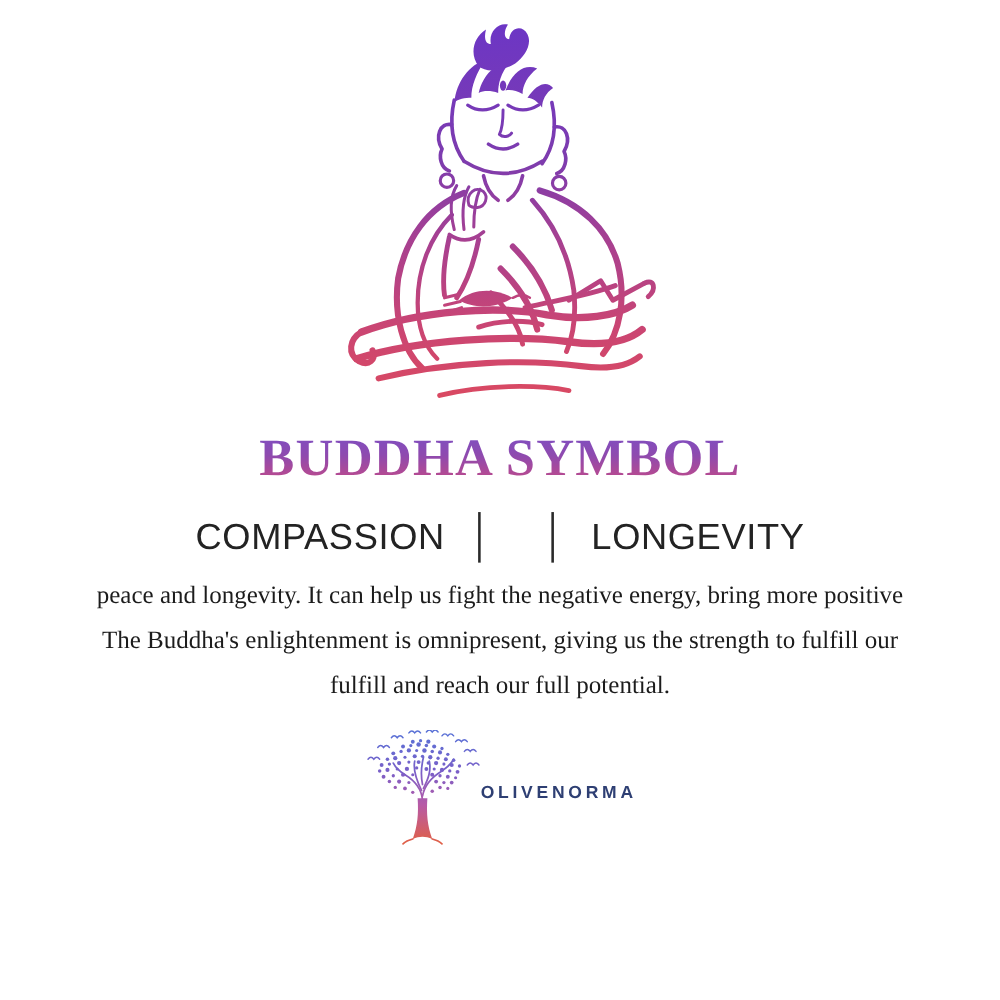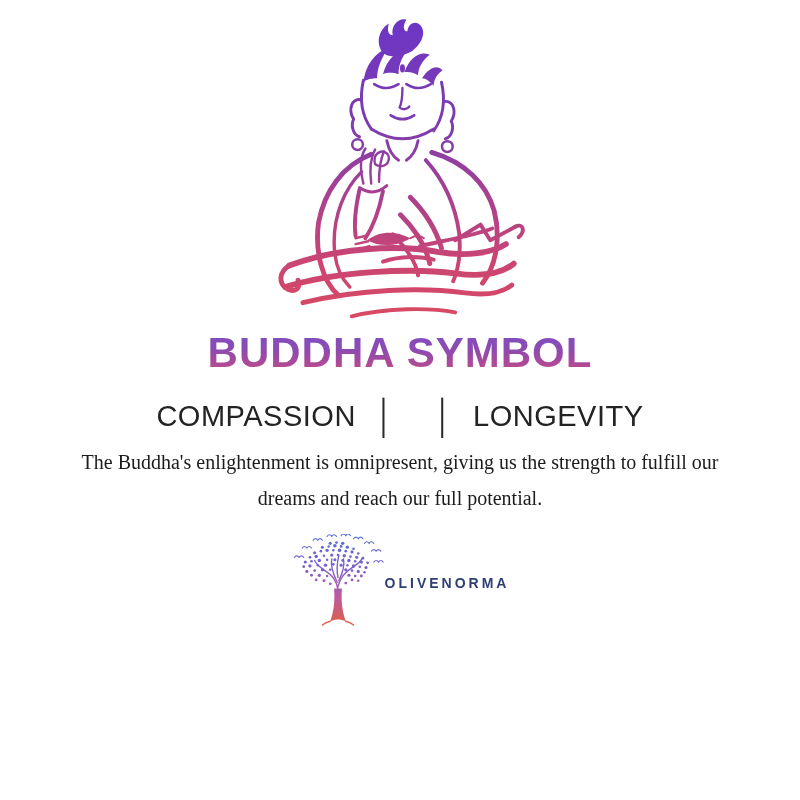--- a/index.html
+++ b/index.html
@@ -3,21 +3,22 @@
 <meta charset="utf-8">
 <style>
   html,body{margin:0;padding:0;}
   body{
     width:800px;height:800px;background:#ffffff;overflow:hidden;
     font-family:"Liberation Serif",serif;
     display:flex;flex-direction:column;align-items:center;
   }
   .buddha-wrap{margin-top:6px;height:324px;display:flex;justify-content:center;}
   .main-title{
-    font-family:Liberation Sans, sans-serif;
+    margin-top:14px;
+    font-family:Liberation Serif, serif;
     font-weight:bold;
     font-size:42px;line-height:46px;
     letter-spacing:1px;
     color:#a8458f;
     background:linear-gradient(180deg,#7b4fc6 0%,#8f4aae 45%,#cb4a81 100%);
     -webkit-background-clip:text;
     background-clip:text;
     -webkit-text-fill-color:transparent;
   }
   .tagline{
@@ -140,22 +141,23 @@
 <div class="main-title">BUDDHA SYMBOL</div>
 
 <div class="tagline">
   <span>COMPASSION</span>
   <span class="sep">│</span>
   <span class="sep">│</span>
   <span>LONGEVITY</span>
 </div>
 
 <div class="description">
+  <div>peace and longevity. It can help us fight the negative energy, bring more positive</div>
   <div>The Buddha's enlightenment is omnipresent, giving us the strength to fulfill our</div>
-  <div>dreams and reach our full potential.</div>
+  <div>fulfill and reach our full potential.</div>
 </div>
 
 <div class="logo">
   <svg viewBox="0 0 120 122" width="94" height="95" aria-hidden="true">
     <defs>
       <linearGradient id="tgrad" gradientUnits="userSpaceOnUse" x1="0" y1="4" x2="0" y2="116">
         <stop offset="0" stop-color="#5a71d6"></stop>
         <stop offset="0.35" stop-color="#7a5fc8"></stop>
         <stop offset="0.65" stop-color="#b75aa6"></stop>
         <stop offset="1" stop-color="#e06048"></stop>

